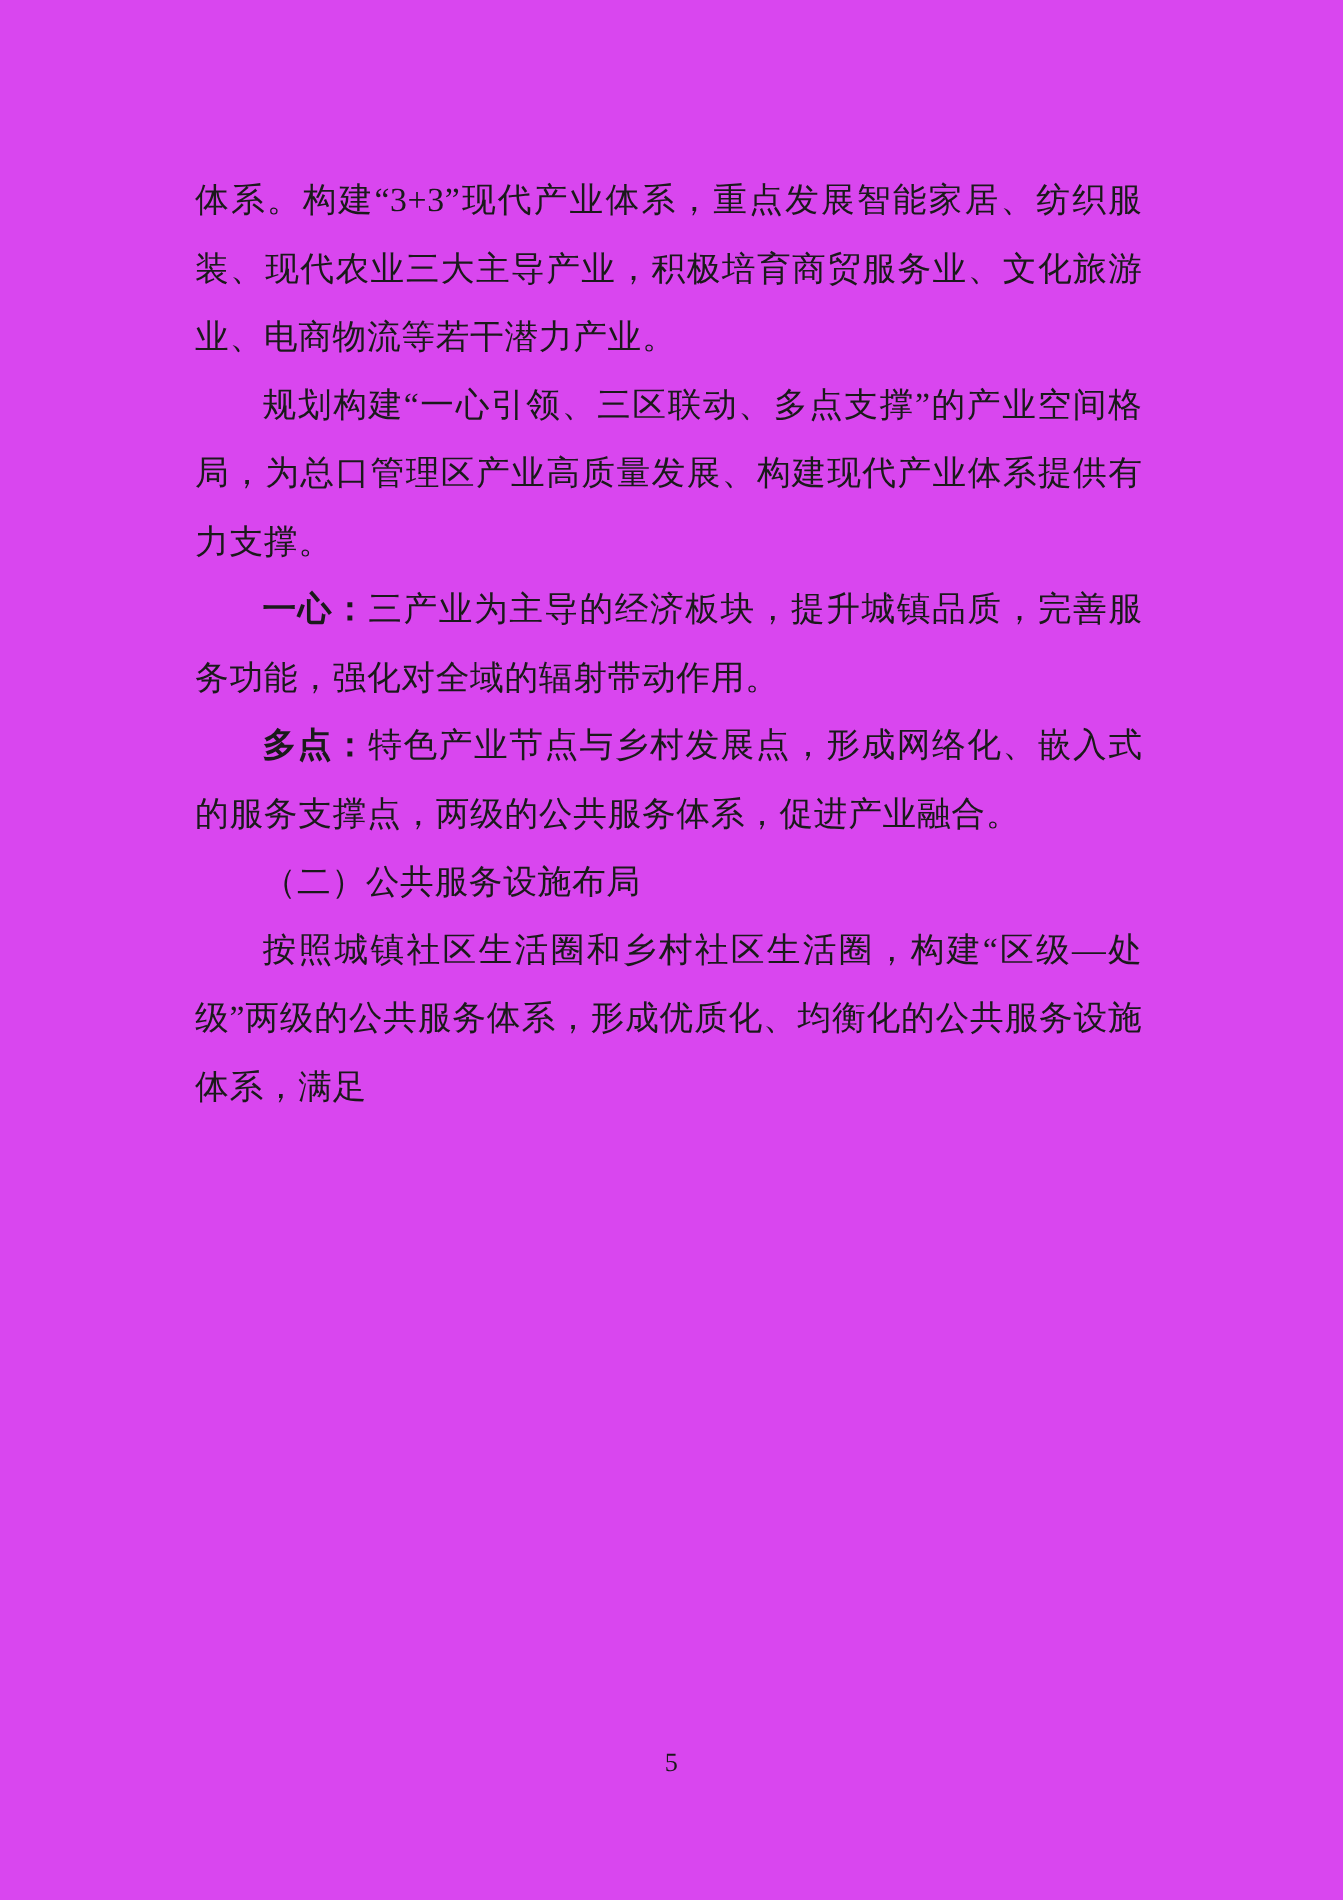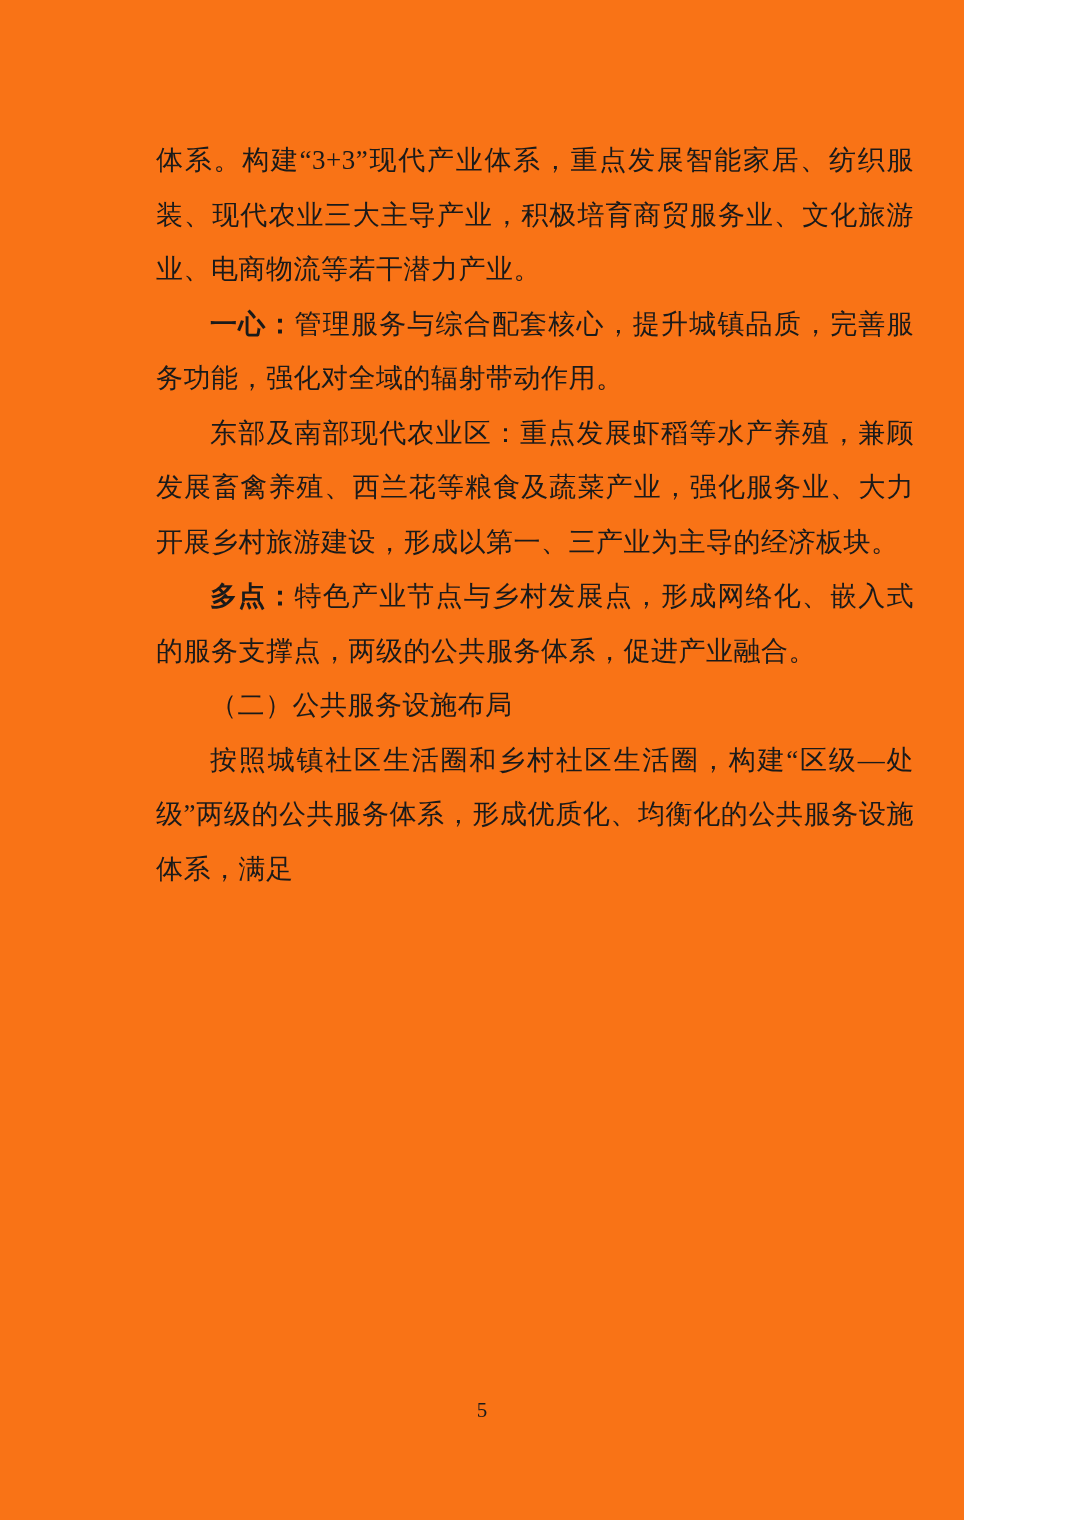--- a/index.html
+++ b/index.html
@@ -2,23 +2,23 @@
 <html><head>
 <meta charset="utf-8">
 <style>
   html, body {
     margin: 0;
     padding: 0;
     background: #ffffff;
   }
   .page {
     position: relative;
-    width: 964px;
+    width: 1074px;
     height: 1520px;
-    background: #f97316;
+    background: #d946ef;
     overflow: hidden;
     font-family: "Liberation Serif", serif;
   }
   .doc-body {
     position: absolute;
     left: 156px;
     top: 133px;
     width: 758px;
     color: #1a1a1a;
     font-size: 27px;
@@ -47,20 +47,20 @@
     line-height: 28px;
     font-family: "Liberation Serif", serif;
   }
 </style>
 </head>
 <body>
 
 <div class="page">
   <div class="doc-body">
       <p class=""><span class="seg">体系。构建“3+3”现代产业体系，重点发展智能家居、纺织服装、现代农业三大主导产业，积极培育商贸服务业、文化旅游业、电商物流等若干潜力产业。</span></p>
-      <p class="indent"><span class="seg bold">一心：</span><span class="seg">管理服务与综合配套核心，提升城镇品质，完善服务功能，强化对全域的辐射带动作用。</span></p>
-      <p class="indent"><span class="seg">东部及南部现代农业区：重点发展虾稻等水产养殖，兼顾发展畜禽养殖、西兰花等粮食及蔬菜产业，强化服务业、大力开展乡村旅游建设，形成以第一、三产业为主导的经济板块。</span></p>
+      <p class="indent"><span class="seg">规划构建“一心引领、三区联动、多点支撑”的产业空间格局，为总口管理区产业高质量发展、构建现代产业体系提供有力支撑。</span></p>
+      <p class="indent"><span class="seg bold">一心：</span><span class="seg">三产业为主导的经济板块，提升城镇品质，完善服务功能，强化对全域的辐射带动作用。</span></p>
       <p class="indent"><span class="seg bold">多点：</span><span class="seg">特色产业节点与乡村发展点，形成网络化、嵌入式的服务支撑点，两级的公共服务体系，促进产业融合。</span></p>
       <p class="indent"><span class="seg">（二）公共服务设施布局</span></p>
       <p class="indent"><span class="seg">按照城镇社区生活圈和乡村社区生活圈，构建“区级—处级”两级的公共服务体系，形成优质化、均衡化的公共服务设施体系，满足</span></p>
     </div>
   <div class="page-number">5</div>
 </div>
 
 </body></html>

